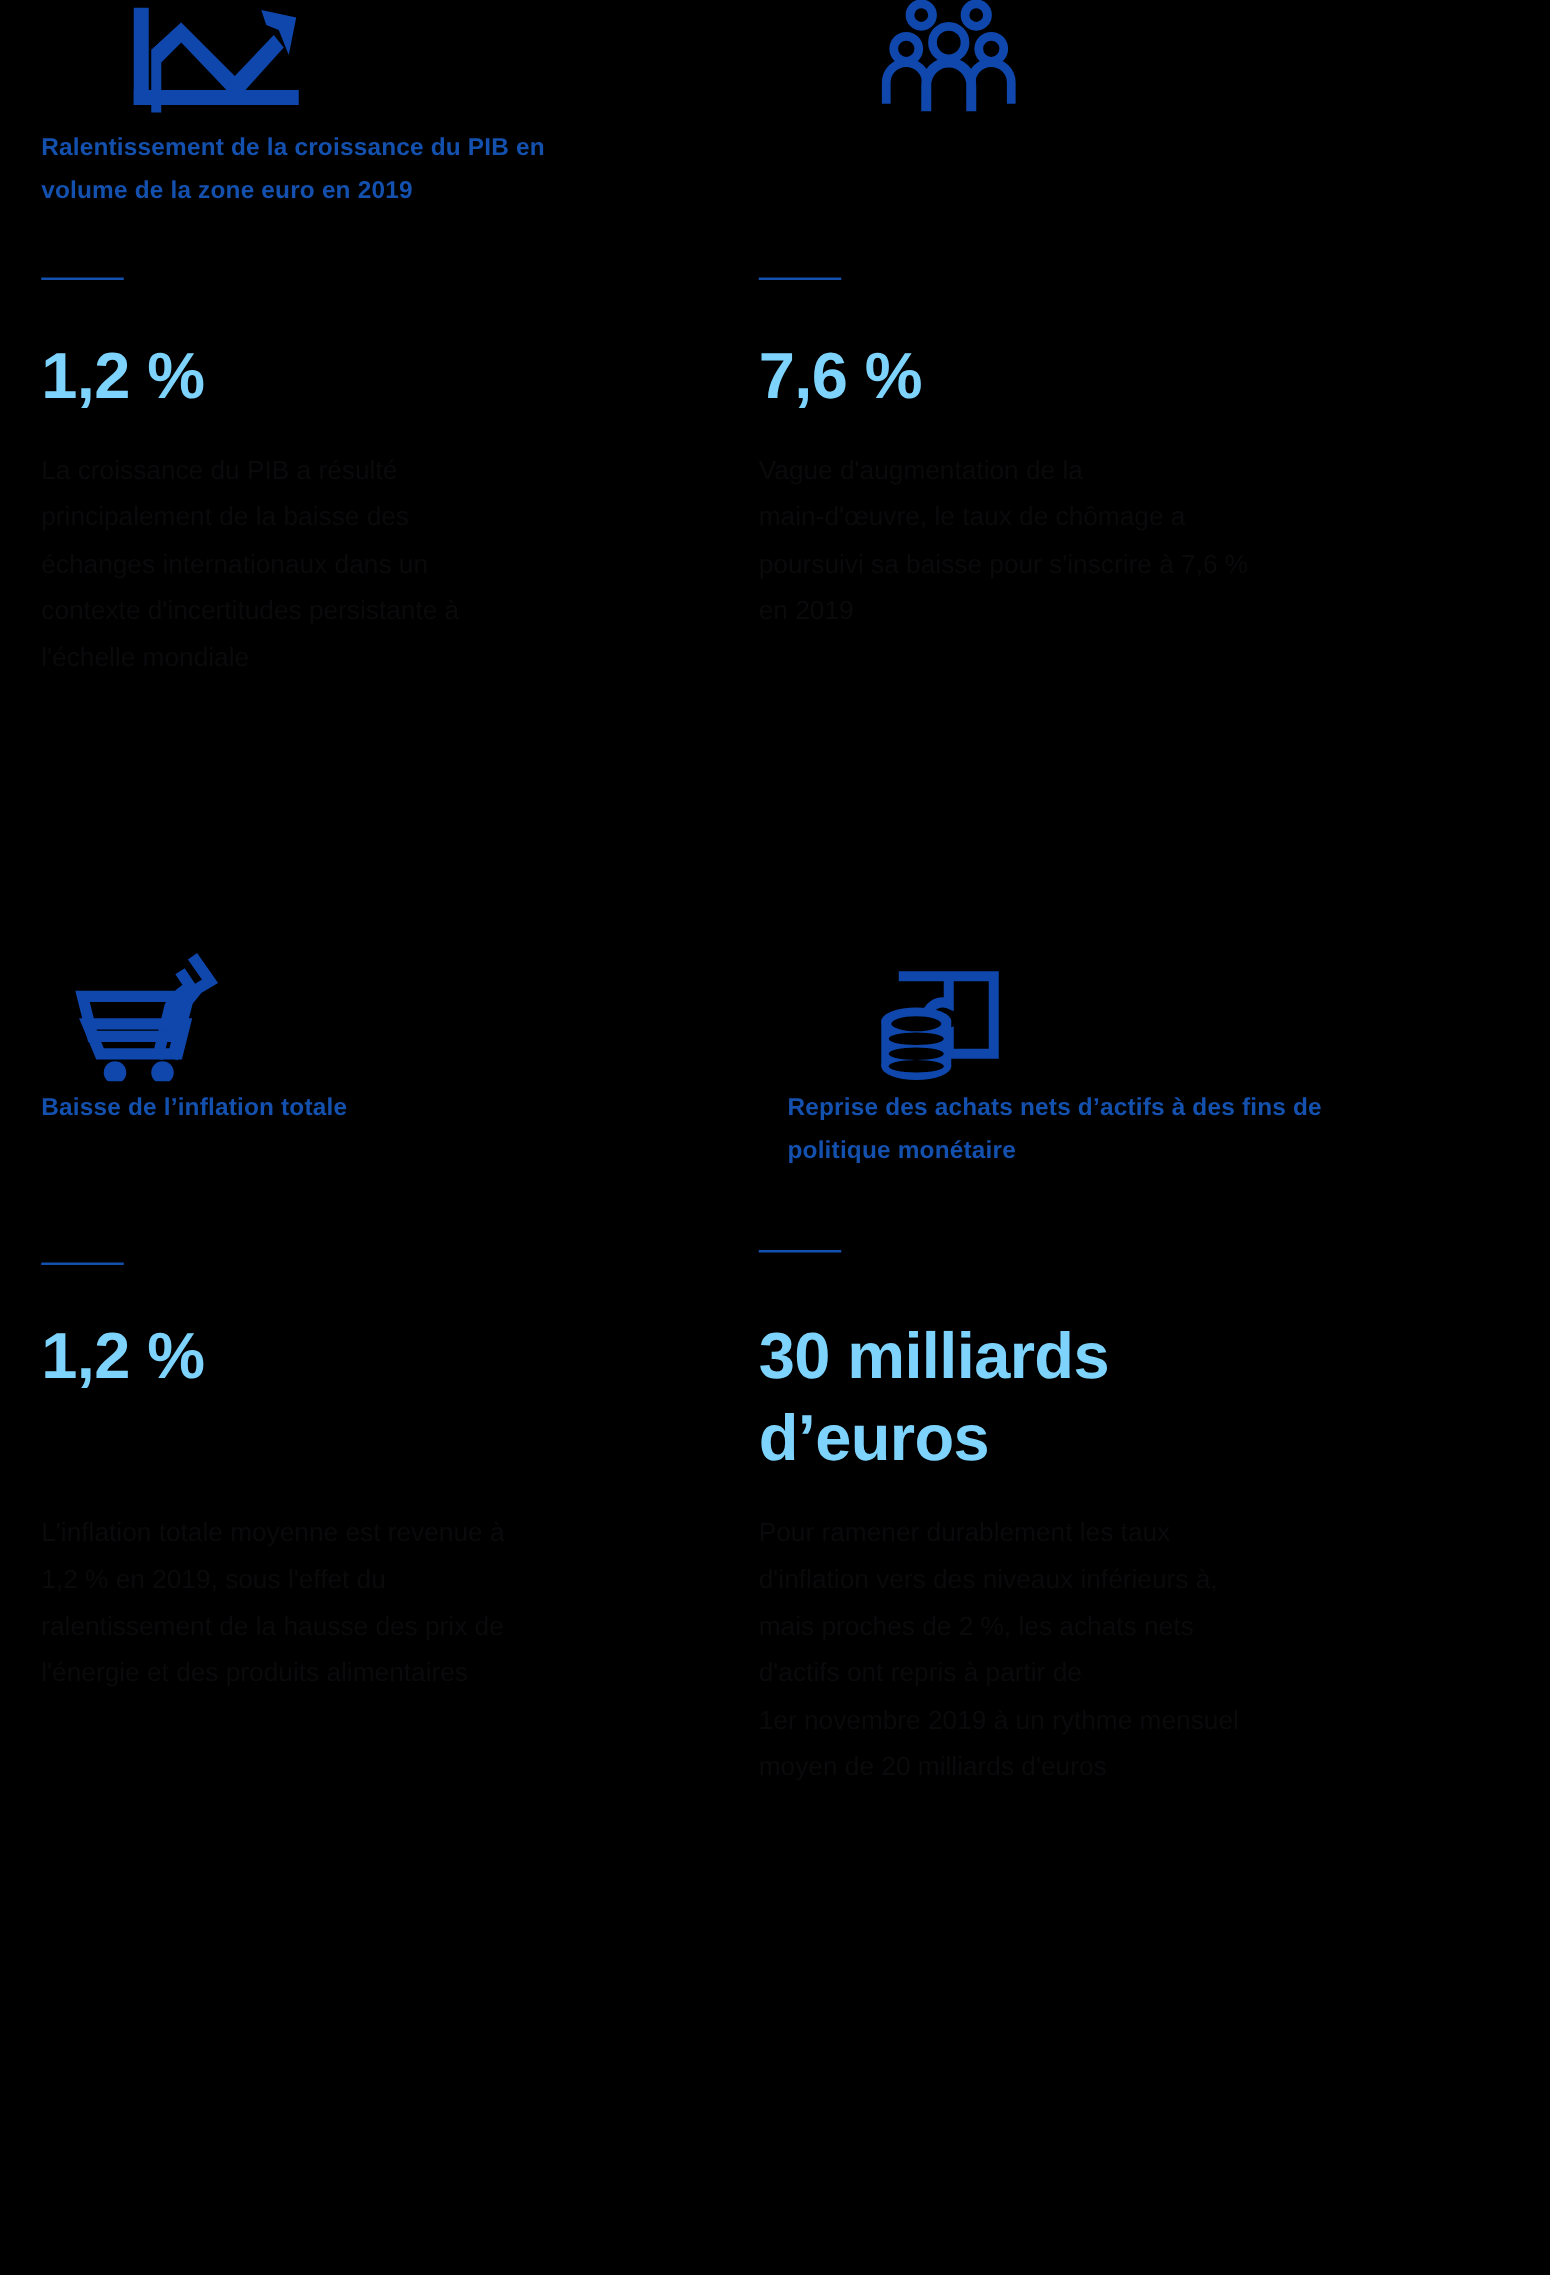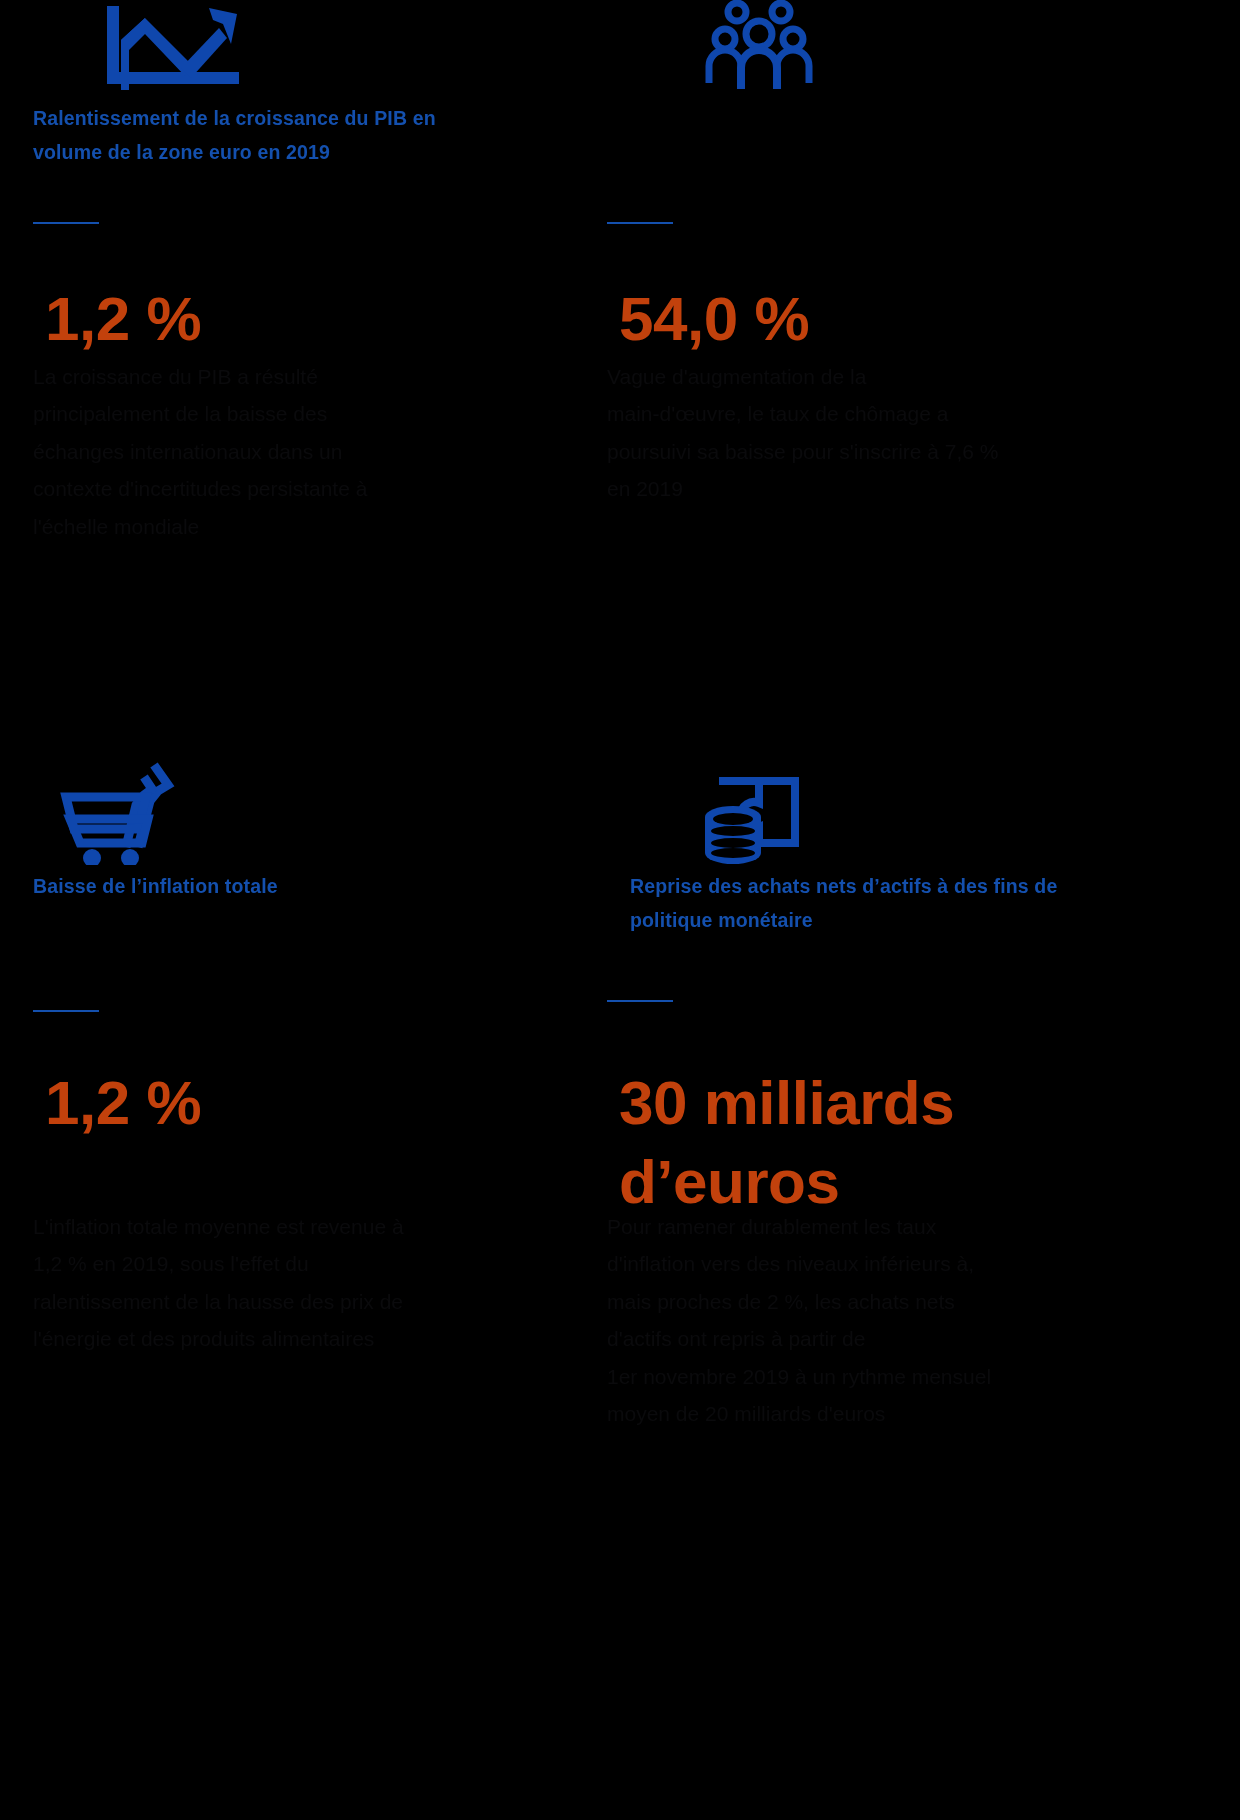--- a/index.html
+++ b/index.html
@@ -65,26 +65,26 @@
   
   .rule {
     width: 66px;
     height: 2px;
     background: #1450ae;
     margin: 0;
   }
 
   
   .stat {
-    color: #c2410c;
-    font-size: 62px;
+    color: #7dd3fc;
+    font-size: 52px;
     font-weight: bold;
     line-height: 1.27;
     letter-spacing: -0.5px;
-    margin: 12px;
+    margin: 0;
     white-space: pre-line;
   }
 
   
   .body-copy {
     color: #0a0a0c;
     font-size: 21px;
     line-height: 1.78;
     margin: 0;
     max-width: 470px;
@@ -161,21 +161,21 @@
 
           <path d="M42 89 L42 68 A18 18 0 0 1 78 68 L78 89" stroke-width="8"></path>
 
           <path d="M10 83 L10 66 A15 15 0 0 1 42 66 L42 83" stroke-width="7"></path>
 
           <path d="M78 83 L78 66 A15 15 0 0 1 110 66 L110 83" stroke-width="7"></path>
         </g>
       </svg>
     </div>
     <div class="rule"></div>
-    <p class="stat">54,0 %</p>
+    <p class="stat">7,6 %</p>
     <p class="body-copy">Vague d'augmentation de la
 main-d'œuvre, le taux de chômage a
 poursuivi sa baisse pour s'inscrire à 7,6 %
 en 2019</p>
   </div>
 
   <div class="card card-3">
     <div class="icon-wrap icon-cart">
       <svg class="icon-svg" width="132" height="104" viewBox="0 0 132 104" aria-hidden="true">
         <g fill="none" stroke="#0f47ad" stroke-width="9" stroke-linejoin="miter">

